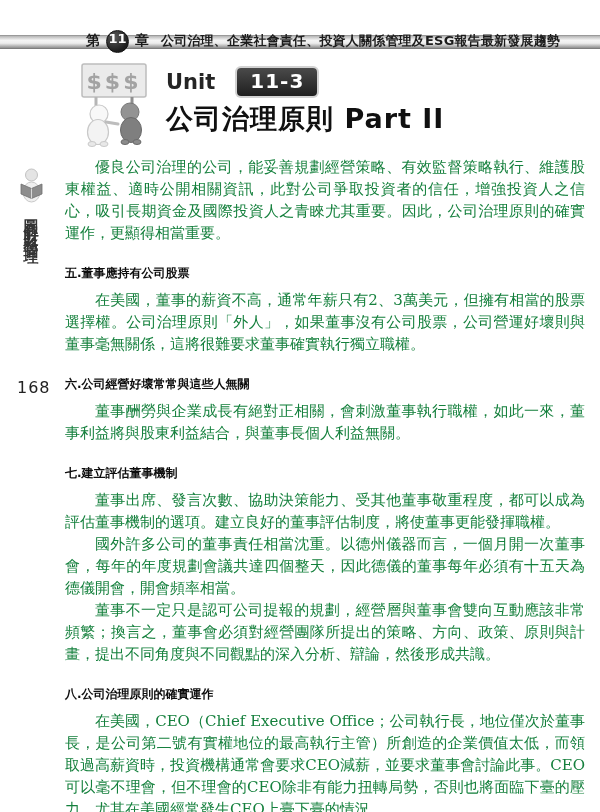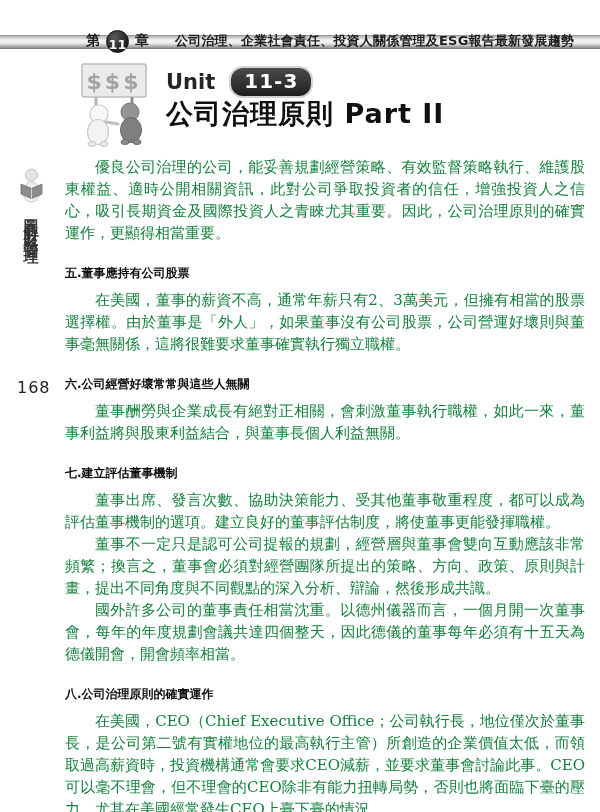--- a/index.html
+++ b/index.html
@@ -27,26 +27,26 @@
     white-space:nowrap;
   }
   .chapter-affix {
     font-size:14px; font-weight:bold; color:#1c1c1c;
   }
   .chapter-circle {
     width:23px; height:23px; border-radius:50%;
     background:radial-gradient(circle at 35% 30%, #5a5a5a, #1e1e1e 70%);
     border:1px solid #111;
     color:#fff; font-size:13px; font-weight:bold;
-    display:flex; align-items:flex-end; justify-content:center;
+    display:flex; align-items:flex-start; justify-content:center;
     flex:0 0 auto;
   }
   .chapter-title {
     font-size:13px; font-weight:bold; color:#1c1c1c;
-    margin-left:20px; letter-spacing:0.2px;
+    margin-left:6px; letter-spacing:0.2px;
   }
 
   
   .sidebar { position:absolute; left:0; top:0; width:58px; height:812px; }
   .reader-icon { position:absolute; left:18px; top:168px; }
   .series-title {
     position:absolute; left:21px; top:207px;
     writing-mode:vertical-rl; text-orientation:upright;
     font-family:"DejaVu Sans","Liberation Sans",sans-serif;
     font-size:15px; font-weight:600; color:#333;
@@ -57,39 +57,39 @@
     font-family:"DejaVu Sans","Liberation Sans",sans-serif;
     font-size:16px; color:#222; letter-spacing:1px;
   }
 
   
   .main { position:absolute; left:0; top:49px; width:600px; padding:0 15px 0 65px; }
 
   .unit-head { display:flex; align-items:flex-start; margin:13px 0 4px 13px; }
   .mascot { flex:0 0 auto; margin-right:14px; }
   .unit-text { padding-top:6px; }
-  .unit-row { display:flex; align-items:center; gap:16px; }
+  .unit-row { display:flex; align-items:center; gap:22px; }
   .unit-label {
     font-family:"DejaVu Sans","Liberation Sans",sans-serif;
     font-size:21px; font-weight:bold; color:#252525;
   }
   .unit-badge {
     background:linear-gradient(180deg,#4a4a4a,#1f1f1f);
     color:#fff;
     font-family:"DejaVu Sans","Liberation Sans",sans-serif;
     font-size:20px; font-weight:bold;
     padding:1px 13px 3px;
-    border-radius:12px;
+    border-radius:4px;
     box-shadow:0 0 0 2px #d2d2d2;
     letter-spacing:1px;
   }
   .unit-title {
     font-family:"DejaVu Sans","Liberation Sans",sans-serif;
     font-size:27px; font-weight:bold; color:#101010;
-    letter-spacing:1px;
+    margin-top:5px; letter-spacing:1px;
   }
 
   .body-p {
     font-size:15px; line-height:22px;
     text-align:justify; text-indent:2em;
     color:#15803d;
   }
   .intro { margin-top:9px; }
   .sec-heading {
     font-family:"DejaVu Sans","Liberation Sans",sans-serif;
@@ -147,33 +147,33 @@
           <span class="unit-badge">11-3</span>
         </div>
         <div class="unit-title">公司治理原則 Part II</div>
       </div>
     </div>
 
     <p class="body-p intro">優良公司治理的公司，能妥善規劃經營策略、有效監督策略執行、維護股東權益、適時公開相關資訊，此對公司爭取投資者的信任，增強投資人之信心，吸引長期資金及國際投資人之青睞尤其重要。因此，公司治理原則的確實運作，更顯得相當重要。</p>
 
     <section>
       <h2 class="sec-heading">五.董事應持有公司股票</h2>
-      <p class="body-p">在美國，董事的薪資不高，通常年薪只有2、3萬美元，但擁有相當的股票選擇權。由於董事是「外人」，如果董事沒有公司股票，公司營運好壞則與董事毫無關係，這將很難要求董事確實執行獨立職權。</p>
+      <p class="body-p">在美國，董事的薪資不高，通常年薪只有2、3萬美元，但擁有相當的股票選擇權。公司治理原則「外人」，如果董事沒有公司股票，公司營運好壞則與董事毫無關係，這將很難要求董事確實執行獨立職權。</p>
     </section>
 
     <section>
       <h2 class="sec-heading">六.公司經營好壞常常與這些人無關</h2>
       <p class="body-p">董事酬勞與企業成長有絕對正相關，會刺激董事執行職權，如此一來，董事利益將與股東利益結合，與董事長個人利益無關。</p>
     </section>
 
     <section>
       <h2 class="sec-heading">七.建立評估董事機制</h2>
       <p class="body-p">董事出席、發言次數、協助決策能力、受其他董事敬重程度，都可以成為評估董事機制的選項。建立良好的董事評估制度，將使董事更能發揮職權。</p>
+      <p class="body-p">國外許多公司的董事責任相當沈重。以德州儀器而言，一個月開一次董事會，每年的年度規劃會議共達四個整天，因此德儀的董事每年必須有十五天為德儀開會，開會頻率相當。</p>
       <p class="body-p">董事不一定只是認可公司提報的規劃，經營層與董事會雙向互動應該非常頻繁；換言之，董事會必須對經營團隊所提出的策略、方向、政策、原則與計畫，提出不同角度與不同觀點的深入分析、辯論，然後形成共識。</p>
-      <p class="body-p">國外許多公司的董事責任相當沈重。以德州儀器而言，一個月開一次董事會，每年的年度規劃會議共達四個整天，因此德儀的董事每年必須有十五天為德儀開會，開會頻率相當。</p>
     </section>
 
     <section>
       <h2 class="sec-heading">八.公司治理原則的確實運作</h2>
       <p class="body-p">在美國，CEO（Chief Executive Office；公司執行長，地位僅次於董事長，是公司第二號有實權地位的最高執行主管）所創造的企業價值太低，而領取過高薪資時，投資機構通常會要求CEO減薪，並要求董事會討論此事。CEO可以毫不理會，但不理會的CEO除非有能力扭轉局勢，否則也將面臨下臺的壓力。尤其在美國經常發生CEO上臺下臺的情況。</p>
     </section>
 
   </div>
 </div>
 

